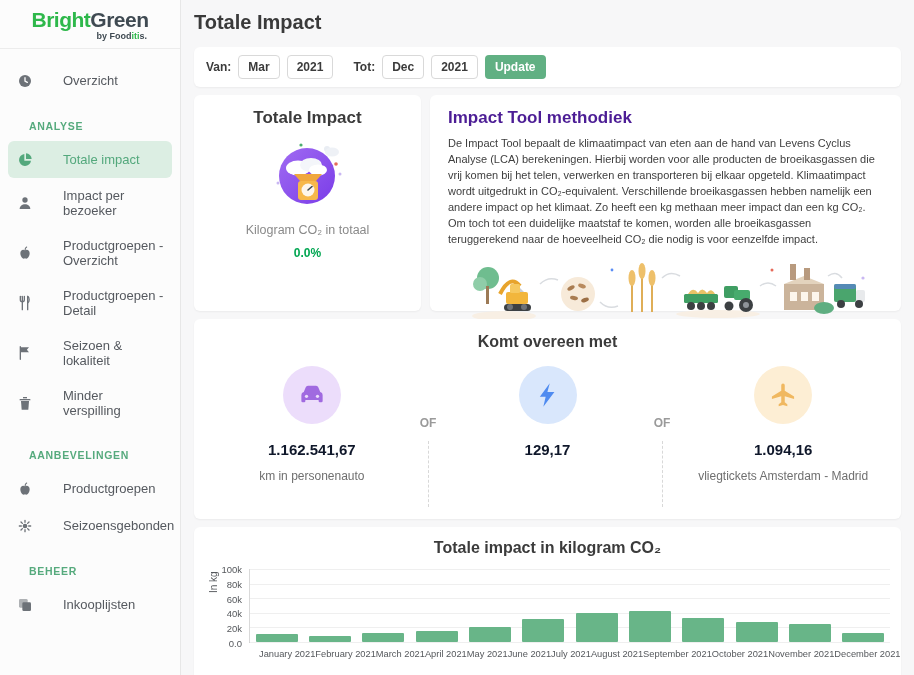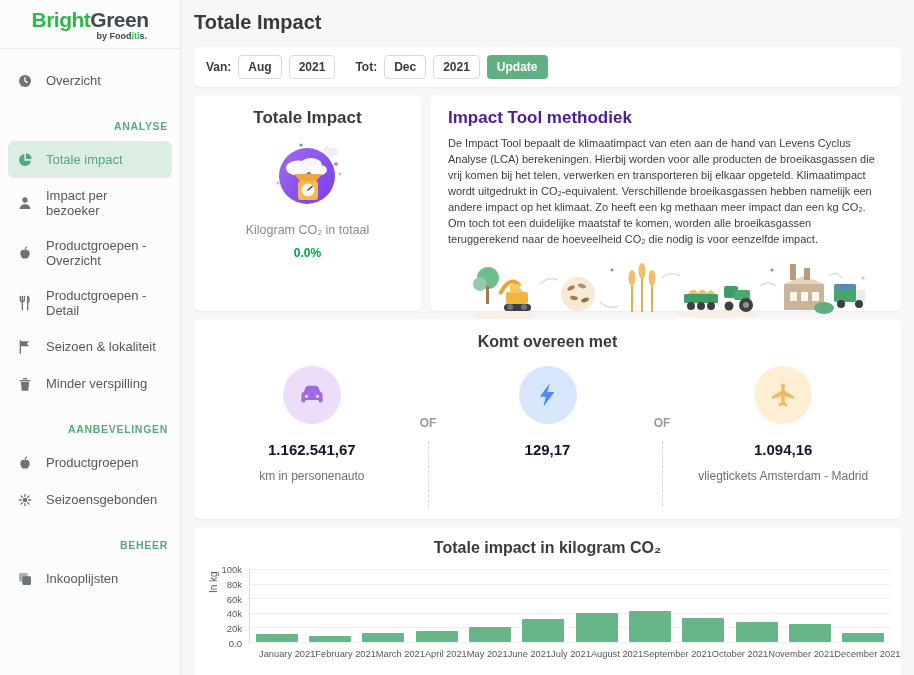--- a/index.html
+++ b/index.html
@@ -5,26 +5,26 @@
   * { margin:0; padding:0; box-sizing:border-box; }
   html,body { width:914px; height:675px; overflow:hidden; }
   body { font-family:"Liberation Sans", sans-serif; background:#f7f7f8; color:#3b3b3b; position:relative; }
 
   
   .sidebar { position:absolute; left:0; top:0; width:181px; height:675px; background:#fcfcfc; border-right:1px solid #e7e7e7; }
   .logo { padding:9px 0 7px; border-bottom:1px solid #ececec; text-align:center; }
   .logo-main { font-size:21px; font-weight:bold; letter-spacing:-0.5px; line-height:1; }
   .lg-green { color:#2eb84b; } .lg-dark { color:#3f4a52; }
   .logo-by { font-size:9px; font-weight:bold; color:#3f4a52; text-align:right; padding-right:33px; margin-top:1px; }
-  .nav-item { display:flex; align-items:center; gap:13px; padding:10px 16px; font-size:13px; color:#55595f; cursor:pointer; }
+  .nav-item { display:flex; align-items:center; gap:30px; padding:10px 16px; font-size:13px; color:#55595f; cursor:pointer; }
   .nav-item .nicon { width:17px; height:17px; flex:0 0 17px; color:#6d7278; display:flex; align-items:center; justify-content:center; }
   .nav-item.active { background:#dceee3; margin:0 8px; padding:10px 8px; border-radius:6px; color:#53a87c; }
   .nav-item.active .nicon { color:#53a87c; }
   .nav-top { margin-top:13px; }
-  .section-label { font-size:10.5px; font-weight:bold; letter-spacing:0.7px; color:#56aa7d; padding:0 12px; margin:21px 0 9px;text-align:right; }
+  .section-label { font-size:10.5px; font-weight:bold; letter-spacing:0.7px; color:#56aa7d; padding:0 29px; margin:21px 0 9px; }
 
   
   .main { position:absolute; left:181px; top:0; width:733px; height:675px; padding:0 13px; }
   .page-title { font-size:20px; font-weight:bold; color:#3a3a3a; margin:11px 0 13px; }
 
   .card { background:#fff; border-radius:6px; box-shadow:0 1px 2px rgba(0,0,0,0.05); }
 
   .filter-card { height:40px; display:flex; align-items:center; gap:7px; padding:0 12px; margin-bottom:8px; }
   .filter-label { font-size:12px; font-weight:bold; color:#3b3b3b; }
   .select { border:1px solid #d9d9d9; border-radius:4px; padding:4px 9px; font-size:12px; font-weight:bold; color:#3b3b3b; background:#fff; cursor:pointer; }
@@ -190,21 +190,21 @@
     </span>
     <span>Inkooplijsten</span>
   </div>
 </div>
 
 <div class="main">
   <div class="page-title">Totale Impact</div>
 
   <div class="card filter-card">
     <span class="filter-label">Van:</span>
-    <span class="select">Aug</span>
+    <span class="select">Mar</span>
     <span class="select">2021</span>
     <span class="gap-sm"></span>
     <span class="filter-label">Tot:</span>
     <span class="select">Dec</span>
     <span class="select">2021</span>
     <button class="update-btn">Update</button>
   </div>
 
   <div class="cards-row">
     <div class="card card-total">

